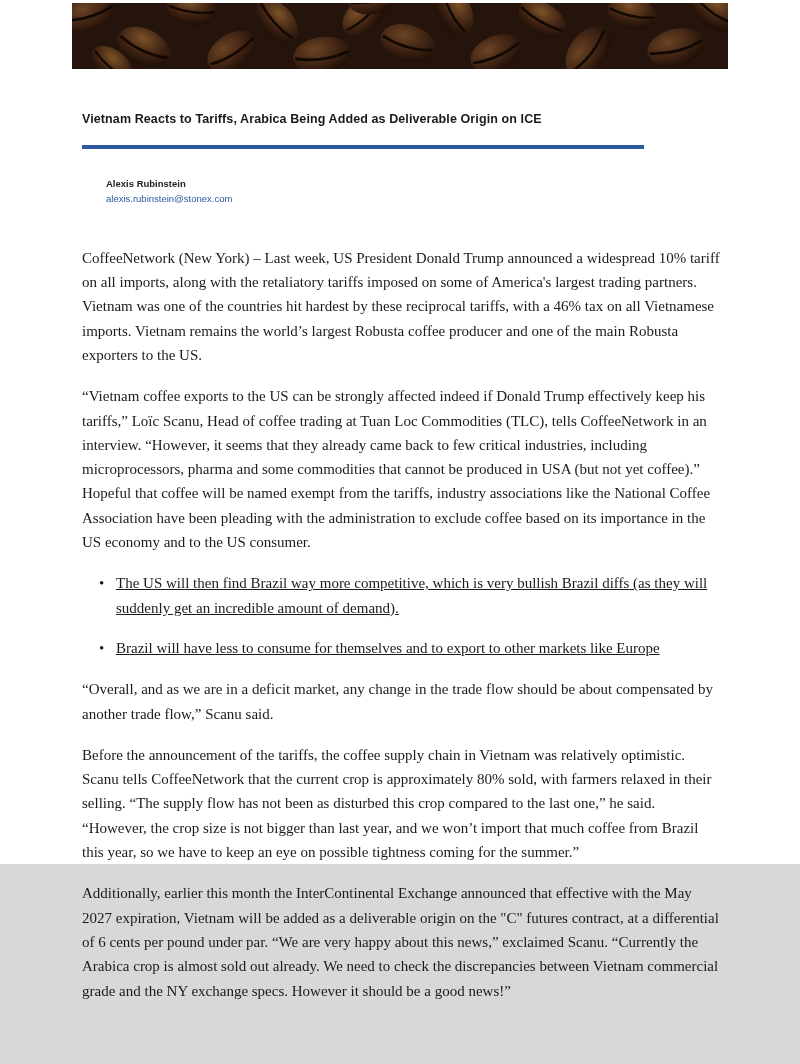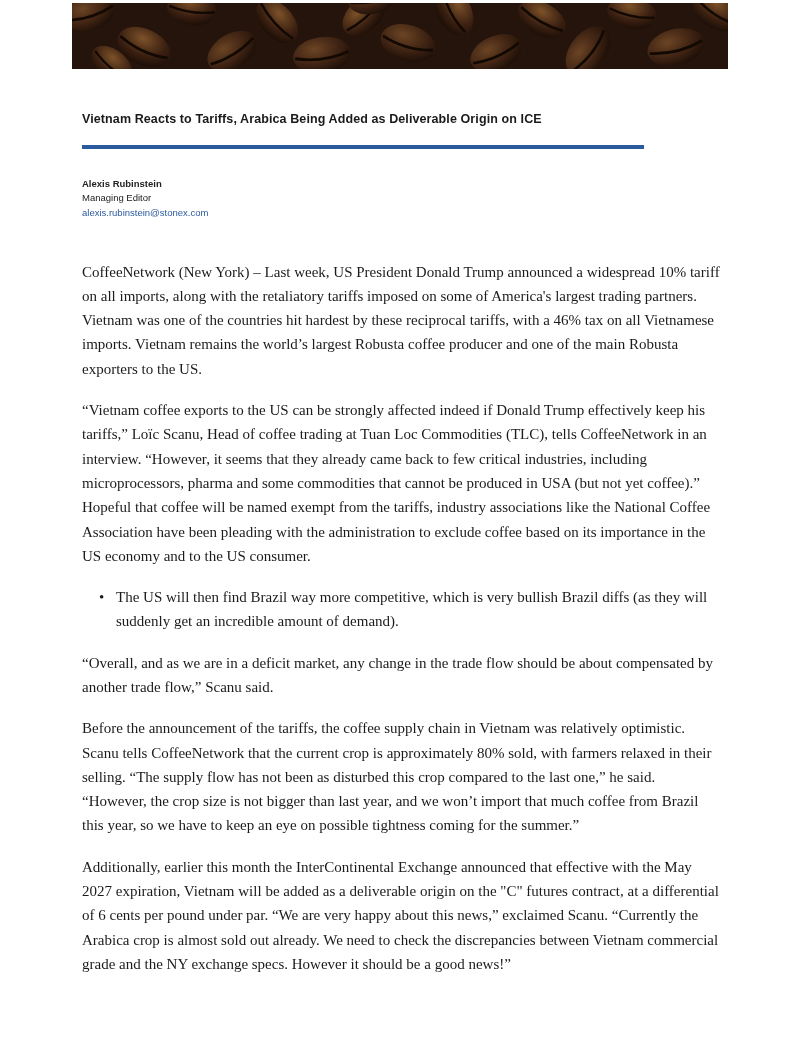--- a/index.html
+++ b/index.html
@@ -9,21 +9,21 @@
   }
   body {
     width: 800px;
     height: 1064px;
     font-family: "Liberation Serif", serif;
     overflow: hidden;
   }
   .page {
     position: relative;
     width: 800px;
-    height: 1064px;
+    height: 864px;
     background: #ffffff;
     box-sizing: border-box;
   }
   
   .hero {
     position: absolute;
     left: 72px;
     top: 3px;
     width: 656px;
     height: 66px;
@@ -56,20 +56,21 @@
     height: 4px;
     background: #2b5a9e;
   }
 
   .byline {
     margin-top: 28px;
     font-family: "Liberation Sans", sans-serif;
     font-size: 9.5px;
     line-height: 1.45;
     color: #222;
+    margin-left: 24px;
   }
   .byline .name { font-weight: bold; }
   .byline .role { font-weight: normal; }
   .byline .email {
     color: #2b5a9e;
     text-decoration: none;
     display: inline-block;
     margin-top: 1px;
     text-align: right;
   }
@@ -87,20 +88,21 @@
   }
   .article ul {
     margin: 0 0 17px 0;
     padding-left: 34px;
     list-style: none;
   }
   .article li {
     position: relative;
     margin: 16px 0 14px 0;
     padding-left: 0;
+    text-decoration: underline;
   }
   .article li:before {
     content: "\2022";
     position: absolute;
     left: -17px;
     top: 0;
     font-size: 15px;
     color: #1b1b1b;
   }
 </style>
@@ -198,30 +200,30 @@
   </div>
 
   <div class="content">
 
     <div class="headline">Vietnam Reacts to Tariffs, Arabica Being Added as Deliverable Origin on ICE</div>
 
     <div class="rule"></div>
 
     <div class="byline">
       <div class="name">Alexis Rubinstein</div>
-      <div class="role">Managing Editor</div>
       <a class="email" href="#">alexis.rubinstein@stonex.com</a>
     </div>
 
     <div class="article">
       <p>CoffeeNetwork (New York) – Last week, US President Donald Trump announced a widespread 10% tariff on all imports, along with the retaliatory tariffs imposed on some of America's largest trading partners. Vietnam was one of the countries hit hardest by these reciprocal tariffs, with a 46% tax on all Vietnamese imports. Vietnam remains the world’s largest Robusta coffee producer and one of the main Robusta exporters to the US.</p>
       <p>“Vietnam coffee exports to the US can be strongly affected indeed if Donald Trump effectively keep his tariffs,” Loïc Scanu, Head of coffee trading at Tuan Loc Commodities (TLC), tells CoffeeNetwork in an interview. “However, it seems that they already came back to few critical industries, including microprocessors, pharma and some commodities that cannot be produced in USA (but not yet coffee).” Hopeful that coffee will be named exempt from the tariffs, industry associations like the National Coffee Association have been pleading with the administration to exclude coffee based on its importance in the US economy and to the US consumer.</p>
 
       <ul>
         <li>The US will then find Brazil way more competitive, which is very bullish Brazil diffs (as they will suddenly get an incredible amount of demand).</li>
+        <li>Brazil will have less to consume for themselves and to export to other markets like Europe</li>
       </ul>
 
       <p>“Overall, and as we are in a deficit market, any change in the trade flow should be about compensated by another trade flow,” Scanu said.</p>
       <p>Before the announcement of the tariffs, the coffee supply chain in Vietnam was relatively optimistic. Scanu tells CoffeeNetwork that the current crop is approximately 80% sold, with farmers relaxed in their selling. “The supply flow has not been as disturbed this crop compared to the last one,” he said. “However, the crop size is not bigger than last year, and we won’t import that much coffee from Brazil this year, so we have to keep an eye on possible tightness coming for the summer.”</p>
       <p>Additionally, earlier this month the InterContinental Exchange announced that effective with the May 2027 expiration, Vietnam will be added as a deliverable origin on the "C" futures contract, at a differential of 6 cents per pound under par. “We are very happy about this news,” exclaimed Scanu. “Currently the Arabica crop is almost sold out already. We need to check the discrepancies between Vietnam commercial grade and the NY exchange specs. However it should be a good news!”</p>
 
     </div>
 
   </div>
 </div>

